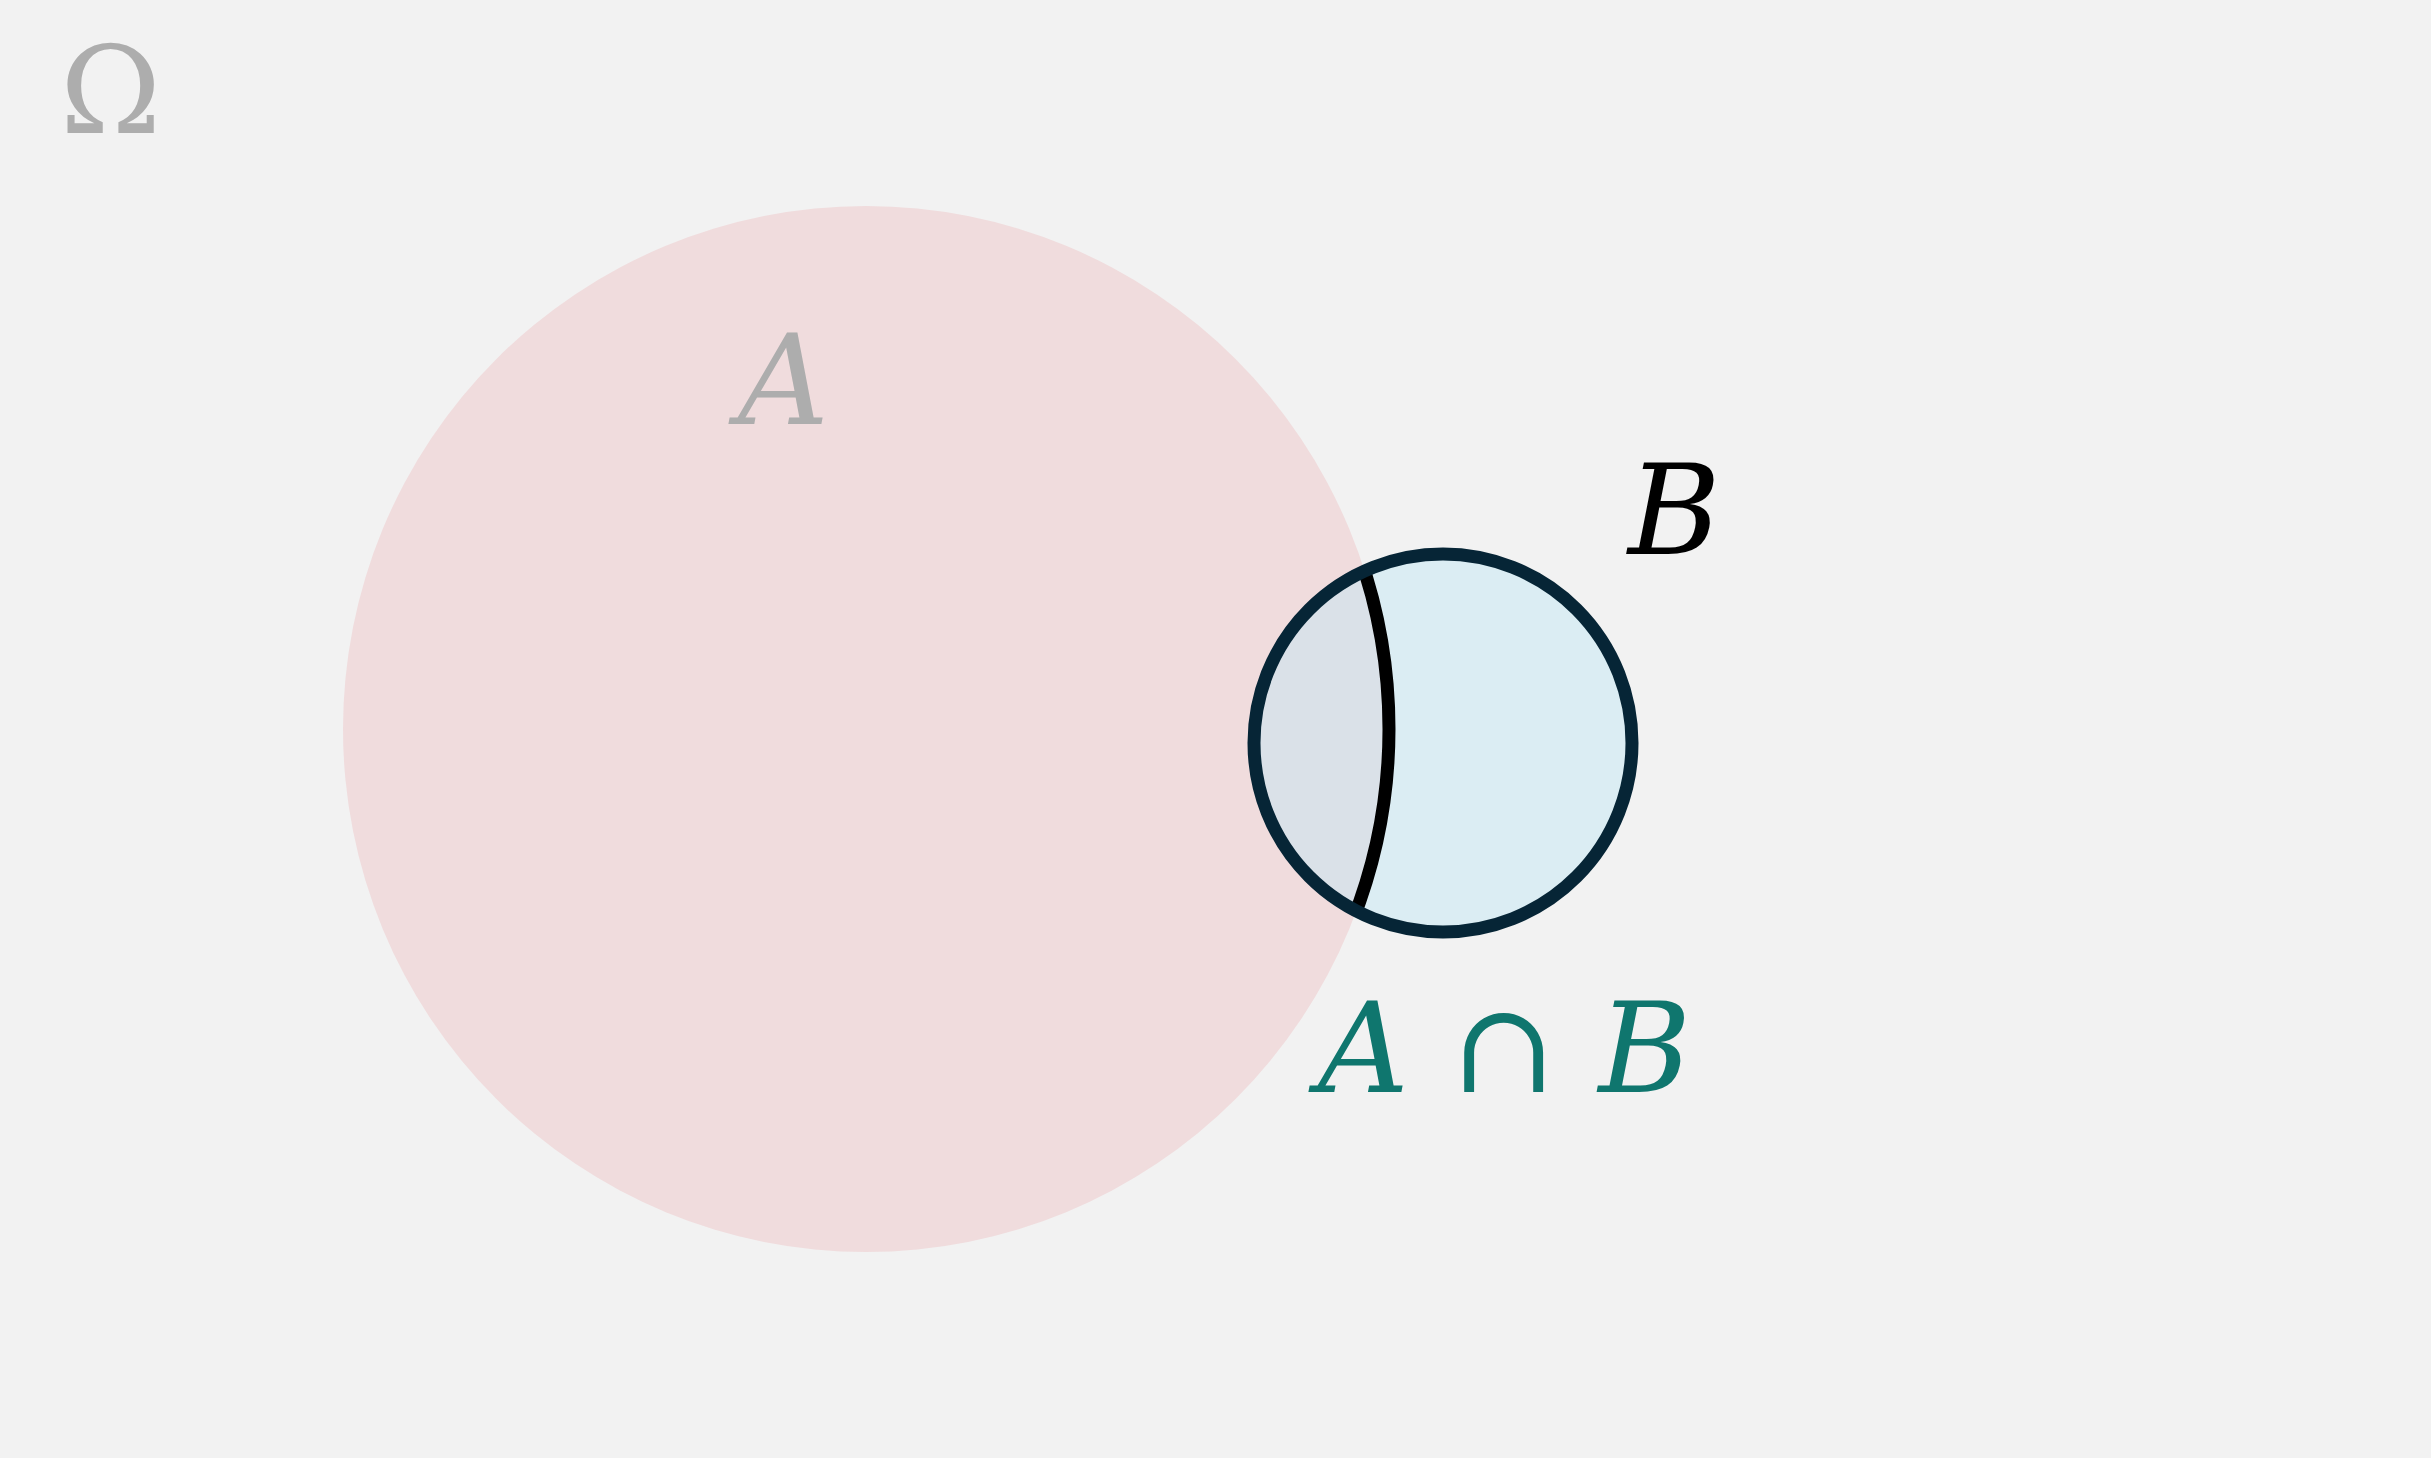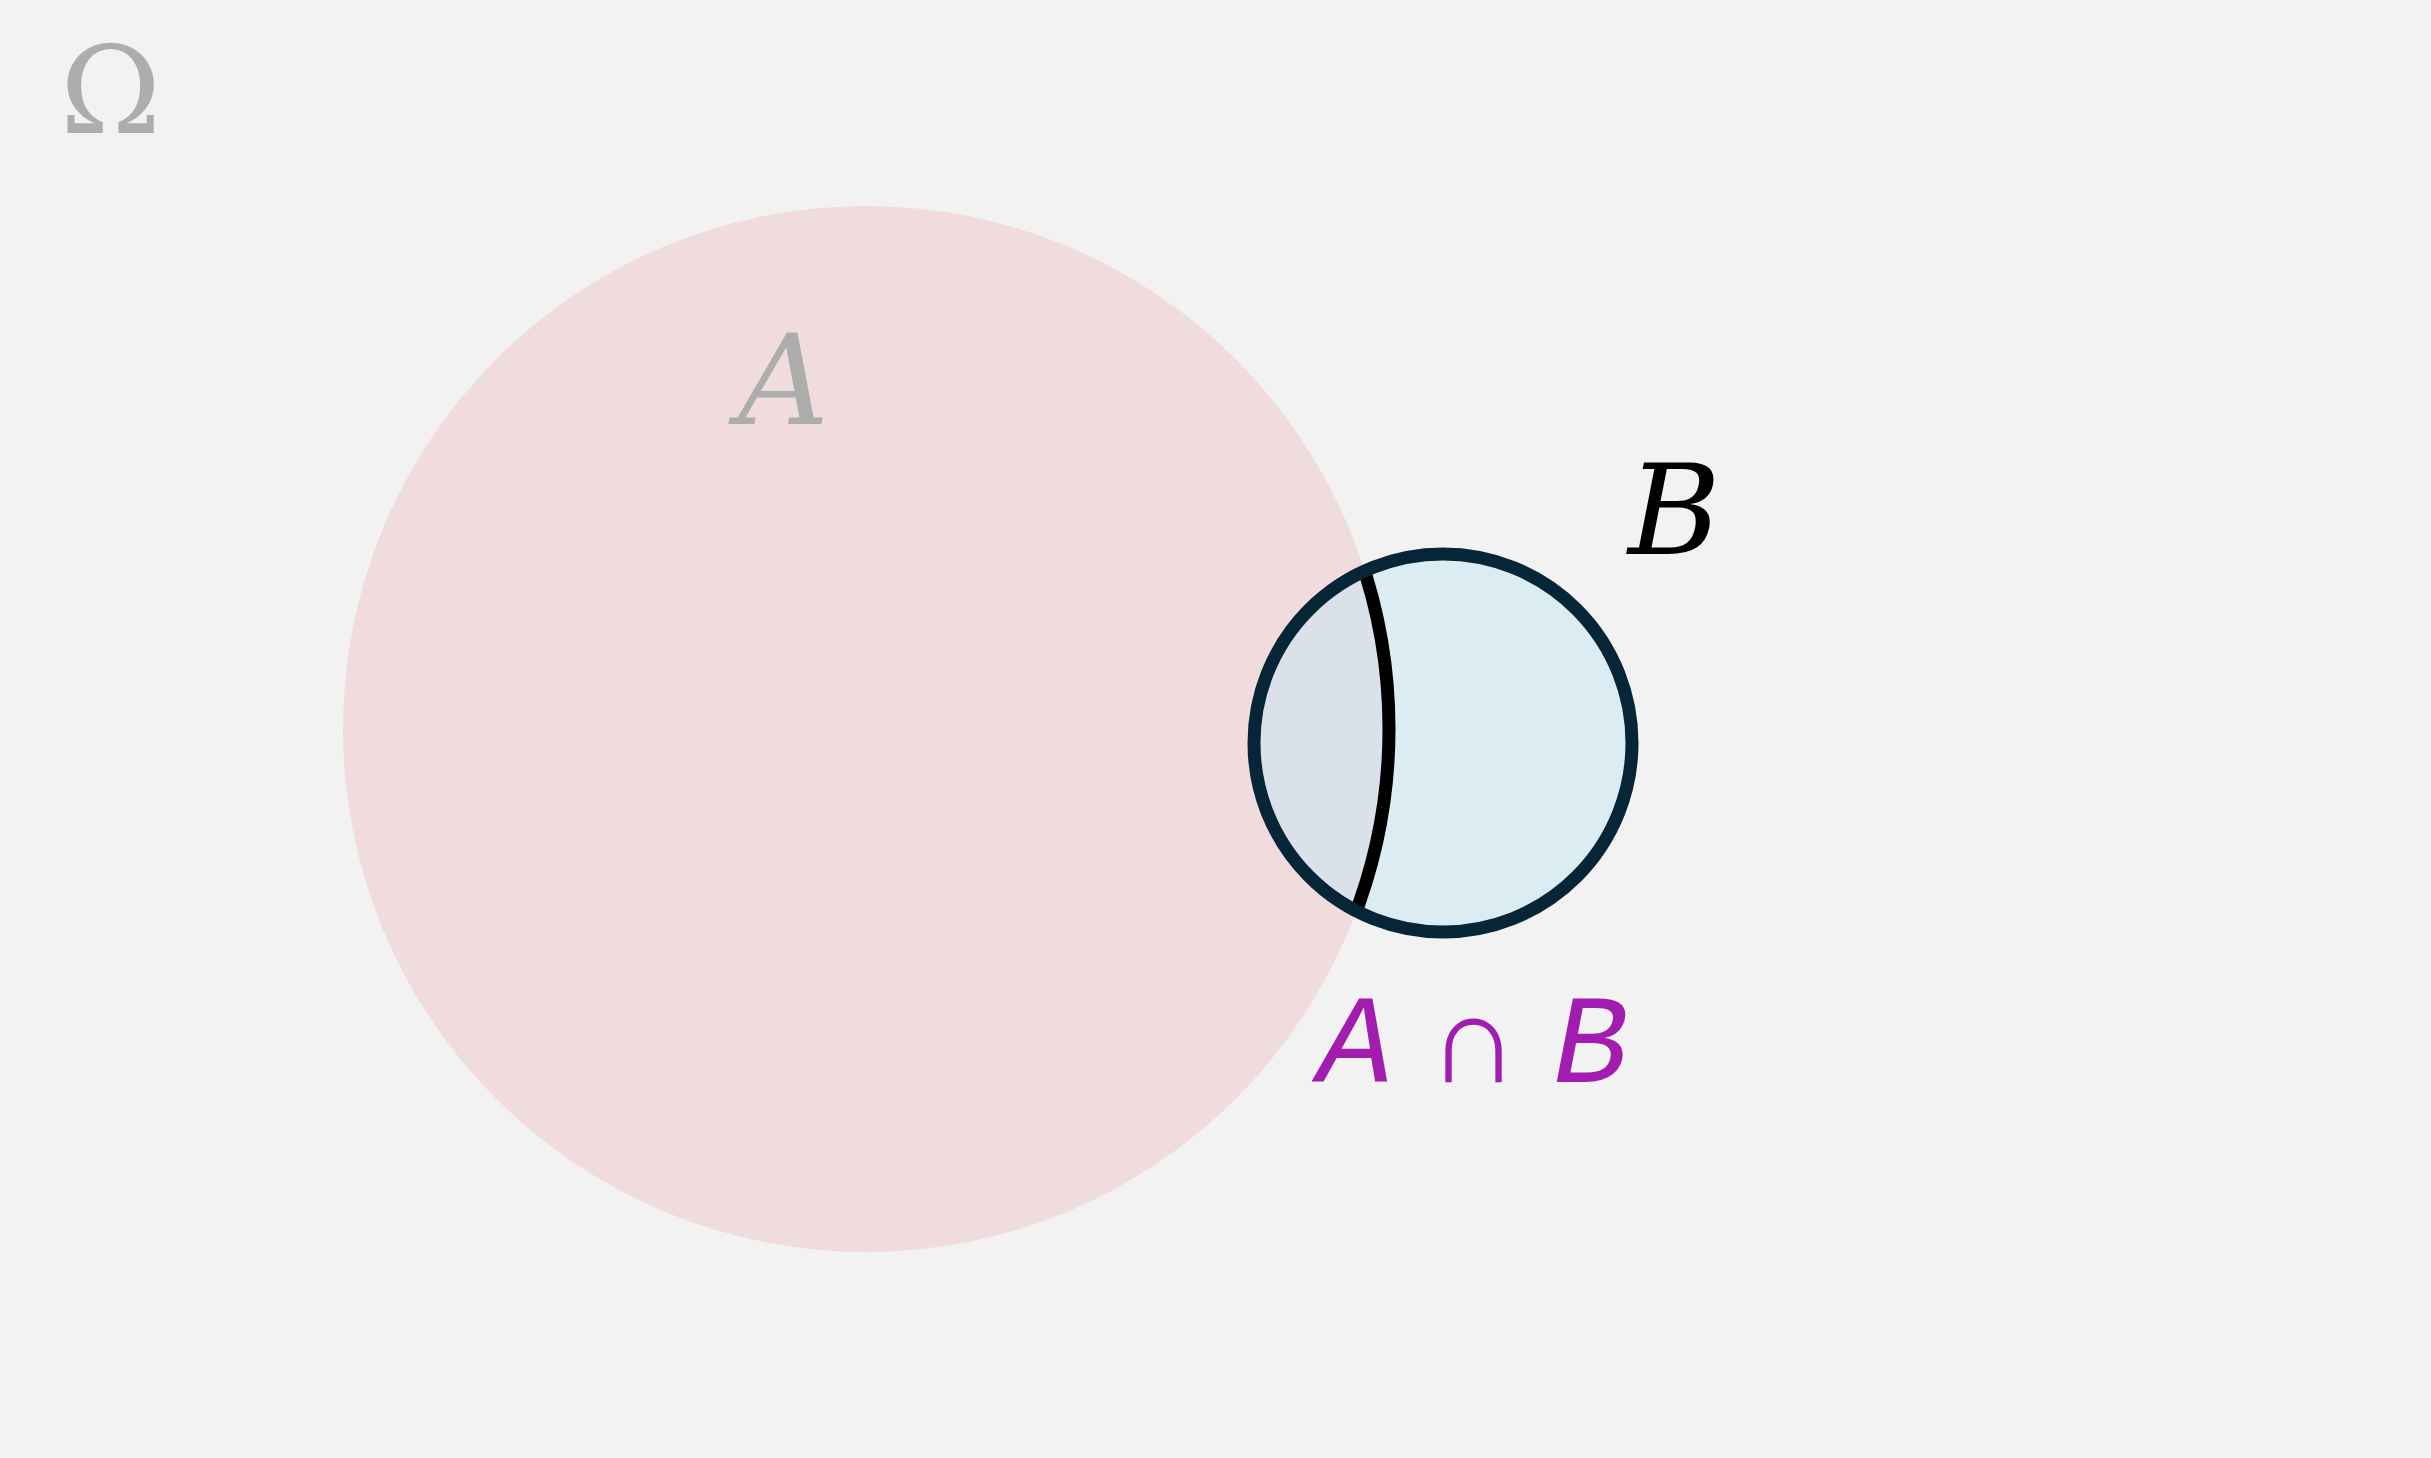--- a/index.html
+++ b/index.html
@@ -2,21 +2,21 @@
 <html><head>
 <meta charset="utf-8">
 <style>
   html, body { margin:0; padding:0; }
   body { width:2431px; height:1458px; background:#f2f2f2; overflow:hidden; position:relative; }
   svg { position:absolute; left:0; top:0; }
   .lbl { position:absolute; font-family:"DejaVu Serif", serif; line-height:1; white-space:nowrap; }
   .omega { left:60px; top:30px; font-size:122px; color:#adadad; }
   .lblA { left:738px; top:318px; font-size:126px; font-style:italic; color:#adadad; }
   .lblB { left:1628px; top:448px; font-size:126px; font-style:italic; color:#000; }
-  .lblAB { left:1318px; top:986px; font-size:126px; color:#a21caf;font-family:Liberation Mono, monospace; }
+  .lblAB { left:1318px; top:986px; font-size:126px; color:#0f766e; }
   .lblAB i { font-style:italic; }
   .lblAB .op { margin:0 42px; }
 </style>
 </head>
 <body>
 
 <svg width="2431" height="1458" viewBox="0 0 2431 1458">
   <defs>
     <clipPath id="clipB">
         <circle cx="1443" cy="743" r="189"></circle>

